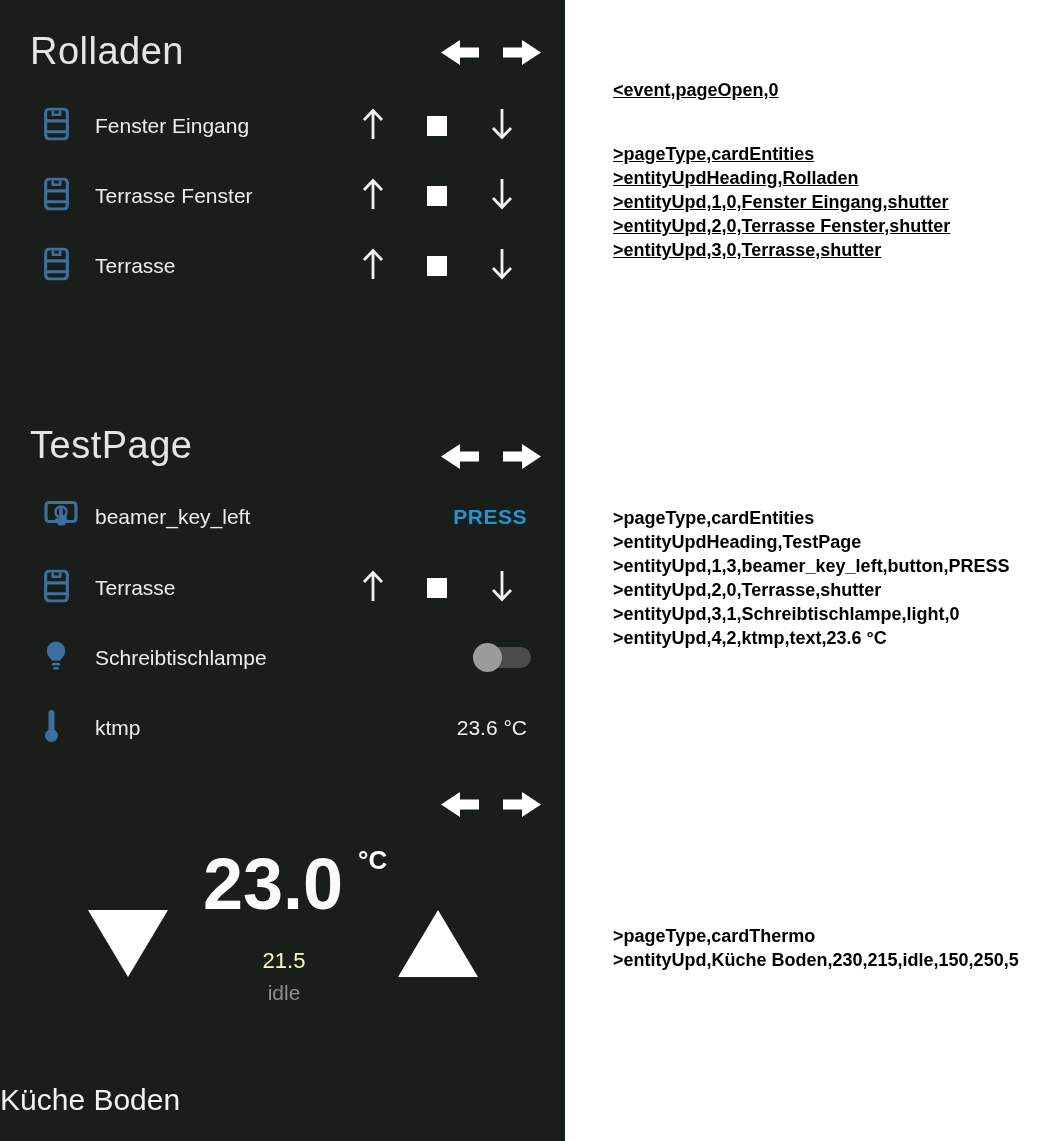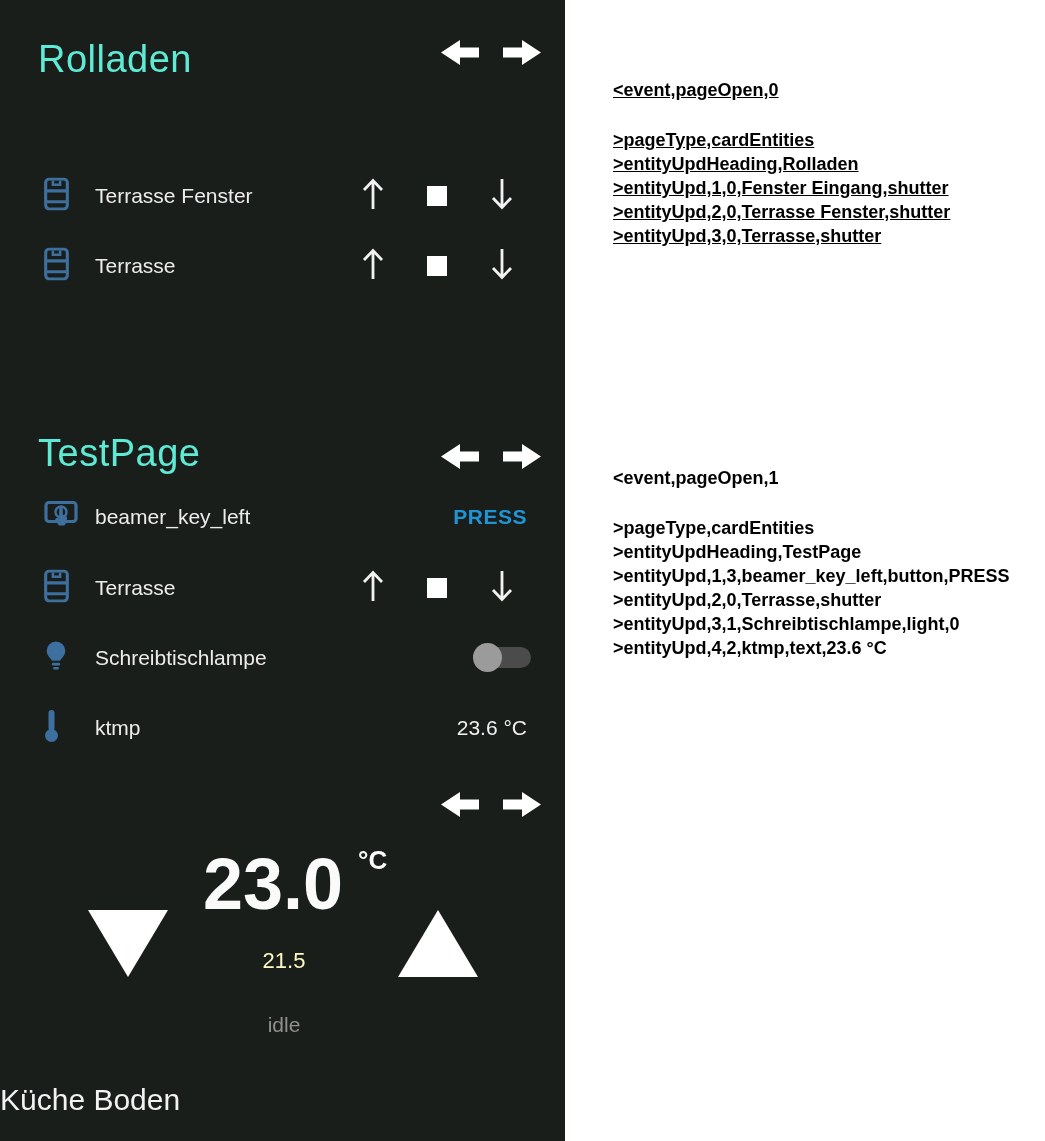--- a/index.html
+++ b/index.html
@@ -8,22 +8,22 @@
     background:#ffffff; overflow:hidden;
     font-family:"Liberation Sans", sans-serif;
   }
   
   .panel {
     position:absolute; left:0; top:0; width:565px; height:1141px;
     background:#1a1e1a; color:#f2f2f2;
   }
   .card { position:absolute; left:0; width:565px; }
   .card-title {
-    position:absolute; left:30px; top:0; margin:8px;
-    font-size:38px; font-weight:400; color:#5eead4; letter-spacing:0.5px;
+    position:absolute; left:30px; top:0; margin:0;
+    font-size:38px; font-weight:400; color:#e5e5e5; letter-spacing:0.5px;
   }
   .nav-arrow { position:absolute; width:38px; height:33px; cursor:pointer; }
   .nav-prev { left:441px; }
   .nav-next { left:503px; }
 
   .entity-row { position:absolute; left:0; width:565px; height:44px; }
   .row-icon { position:absolute; left:44px; top:50%; transform:translateY(-50%); }
   .row-label {
     position:absolute; left:95px; top:50%; transform:translateY(-50%);
     font-size:21px; color:#ececec; white-space:nowrap;
@@ -66,54 +66,78 @@
     left:398px; top:910px;
     border-left:40px solid transparent; border-right:40px solid transparent;
     border-bottom:67px solid #ffffff;
   }
   .thermo-target {
     position:absolute; left:204px; top:948px; width:160px; text-align:center;
     font-size:22px; color:#fef9c3;
   }
   .thermo-state {
     position:absolute; left:204px; top:981px; width:160px; text-align:center;
-    font-size:21px; color:#8f8f8f;margin-top:32px;
+    font-size:21px; color:#8f8f8f;
   }
   .thermo-title {
     position:absolute; left:0; top:1083px; width:565px; text-align:left;
     font-size:30px; color:#f2f2f2;
   }
 
   
   .proto-block { position:absolute; left:613px; width:425px; color:#000000; }
   .proto-line {
     font-size:18px; font-weight:700; line-height:24px; white-space:nowrap;
     font-family:"Liberation Sans", sans-serif;
   }
-  .proto-body { margin-top:26px; }
+  .proto-body { margin-top:40px; }
 </style>
 </head>
 <body>
 
 <div class="stage">
   <div class="panel">
 
     <section class="card" style="top:0;height:390px;">
       <h1 class="card-title" style="top:30px;">Rolladen</h1>
       <span class="nav-arrow nav-prev" style="top:36px;">
         <svg width="38" height="33" viewBox="0 0 38 33">
             <path d="M38 11.5 H19 V4 L0 16.5 L19 29 V21.5 H38 Z" fill="#ffffff"></path>
           </svg>
       </span>
       <span class="nav-arrow nav-next" style="top:36px;">
         <svg width="38" height="33" viewBox="0 0 38 33">
             <path d="M0 11.5 H19 V4 L38 16.5 L19 29 V21.5 H0 Z" fill="#ffffff"></path>
           </svg>
       </span>
 
+      <div class="entity-row" style="top:104px;">
+        <span class="row-icon">
+          <svg width="25" height="33" viewBox="0 0 24 32">
+              <g fill="none" stroke="#3d6f9f">
+                <rect x="1.5" y="1.5" width="21" height="29" rx="3.5" stroke-width="3"></rect>
+                <path d="M8.5 3 v4 h7 v-4" stroke-width="2.5"></path>
+                <line x1="2" y1="13" x2="22" y2="13" stroke-width="3"></line>
+                <line x1="2" y1="23.5" x2="22" y2="23.5" stroke-width="3"></line>
+              </g>
+            </svg>
+        </span>
+        <span class="row-label">Fenster Eingang</span>
+        <span class="ctl ctl-up">
+          <svg width="26" height="36" viewBox="0 0 26 36">
+              <path d="M13 33 V5 M4 14 L13 4.5 L22 14" fill="none" stroke="#f2f2f2" stroke-width="2.8"></path>
+            </svg>
+        </span>
+        <span class="ctl ctl-stop"></span>
+        <span class="ctl ctl-down">
+          <svg width="26" height="36" viewBox="0 0 26 36">
+              <path d="M13 3 V31 M4 22 L13 31.5 L22 22" fill="none" stroke="#f2f2f2" stroke-width="2.8"></path>
+            </svg>
+        </span>
+      </div>
 
       <div class="entity-row" style="top:174px;">
         <span class="row-icon">
           <svg width="25" height="33" viewBox="0 0 24 32">
               <g fill="none" stroke="#3d6f9f">
                 <rect x="1.5" y="1.5" width="21" height="29" rx="3.5" stroke-width="3"></rect>
                 <path d="M8.5 3 v4 h7 v-4" stroke-width="2.5"></path>
                 <line x1="2" y1="13" x2="22" y2="13" stroke-width="3"></line>
                 <line x1="2" y1="23.5" x2="22" y2="23.5" stroke-width="3"></line>
               </g>
@@ -270,26 +294,29 @@
     <div class="proto-body">
       <div class="proto-line">&gt;pageType,cardEntities</div>
       <div class="proto-line">&gt;entityUpdHeading,Rolladen</div>
       <div class="proto-line">&gt;entityUpd,1,0,Fenster Eingang,shutter</div>
       <div class="proto-line">&gt;entityUpd,2,0,Terrasse Fenster,shutter</div>
       <div class="proto-line">&gt;entityUpd,3,0,Terrasse,shutter</div>
     </div>
   </div>
 
   <div class="proto-block" style="top:466px;">
-    <div class="proto-line">&lt;event,pageOpen,1</div>
     <div class="proto-body">
       <div class="proto-line">&gt;pageType,cardEntities</div>
       <div class="proto-line">&gt;entityUpdHeading,TestPage</div>
       <div class="proto-line">&gt;entityUpd,1,3,beamer_key_left,button,PRESS</div>
       <div class="proto-line">&gt;entityUpd,2,0,Terrasse,shutter</div>
       <div class="proto-line">&gt;entityUpd,3,1,Schreibtischlampe,light,0</div>
       <div class="proto-line">&gt;entityUpd,4,2,ktmp,text,23.6 °C</div>
     </div>
   </div>
 
   <div class="proto-block" style="top:884px;">
+    <div class="proto-body">
+      <div class="proto-line">&gt;pageType,cardThermo</div>
+      <div class="proto-line">&gt;entityUpd,Küche Boden,230,215,idle,150,250,5</div>
+    </div>
   </div>
 </div>
 
 </body></html>

